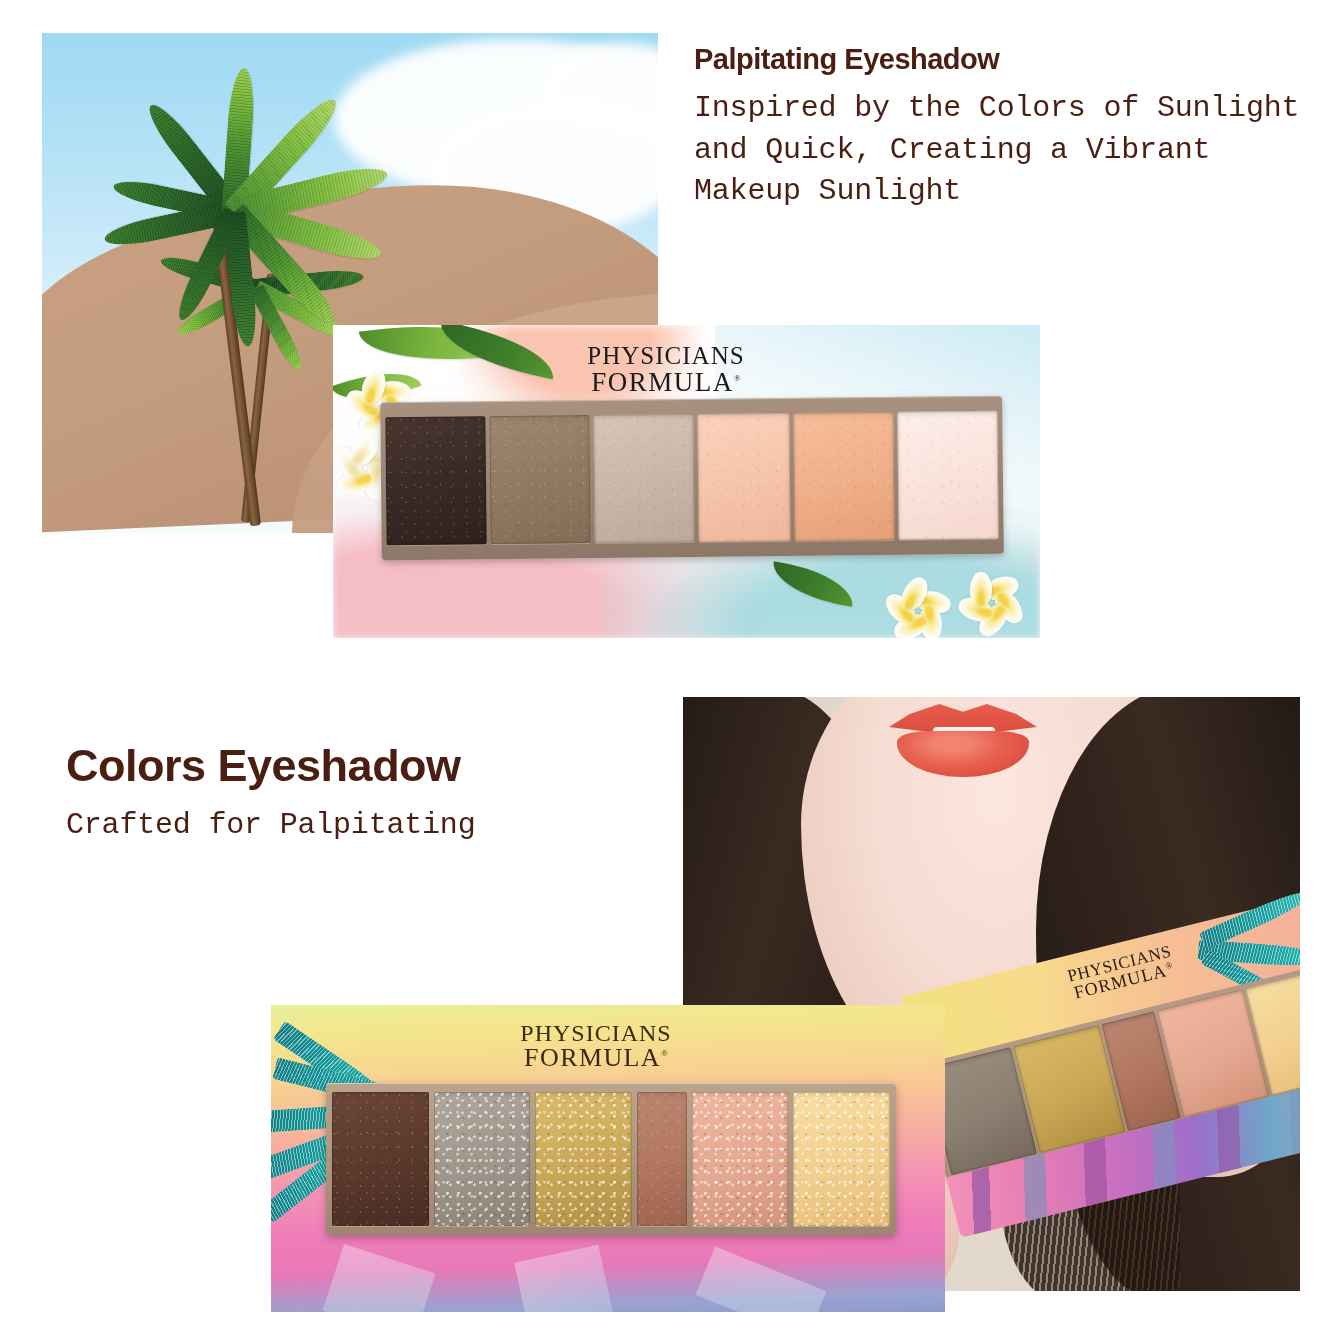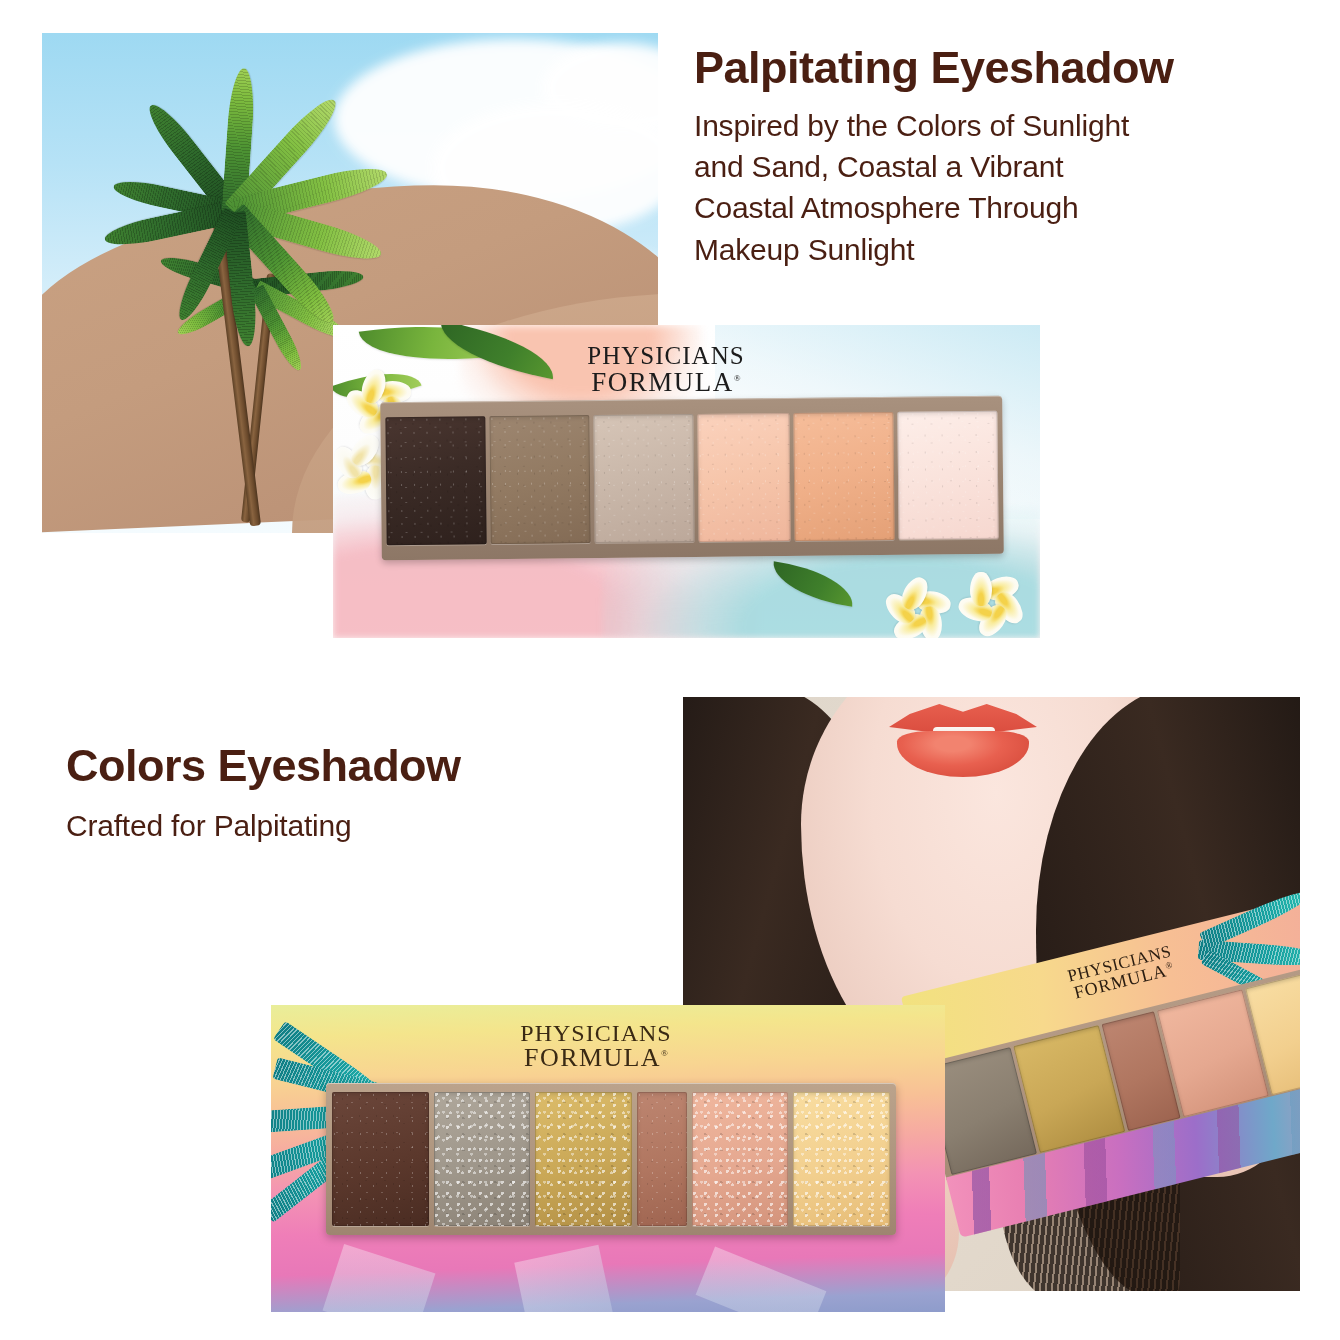--- a/index.html
+++ b/index.html
@@ -11,29 +11,29 @@
     position:relative;
   }
   .stage{position:relative;width:1340px;height:1340px;overflow:hidden;background:#fff;}
 
   
   .panel{position:absolute;overflow:hidden;}
 
   
   #top-text{position:absolute;left:694px;top:44px;width:620px;}
   .h1{
-    font-size:45px;font-weight:bold;color:#4a1f12;
+    font-size:29px;font-weight:bold;color:#4a1f12;
     letter-spacing:-0.5px;line-height:1.05;white-space:nowrap;
     font-family:"Liberation Sans", sans-serif;
   }
   .sub{
     font-size:30px;color:#4a1f12;line-height:1.37;margin-top:14px;
     font-weight:400;letter-spacing:-0.2px;
   }
-  .sub div{white-space:nowrap;}
+  .sub div{white-space:nowrap;font-family:Liberation Mono, monospace;}
 
   
   #bottom-text{position:absolute;left:66px;top:742px;width:600px;}
   #bottom-text .h1{font-size:45px;}
   #bottom-text .sub{font-size:30px;margin-top:16px;}
 
   
   #beach{left:42px;top:33px;width:616px;height:500px;}
   .sky{
     position:absolute;inset:0;
@@ -381,22 +381,21 @@
       <div class="frond" style="left:132px;top:154px;transform:rotate(48deg) scale(.98);"></div>
       <div class="frond dark" style="left:132px;top:154px;transform:rotate(84deg) scale(.9);"></div>
       <div class="frond dark" style="left:132px;top:154px;transform:rotate(116deg) scale(.8);"></div>
     </div>
   </div>
 
   <div id="top-text">
     <div class="h1">Palpitating Eyeshadow</div>
     <div class="sub">
       <div>Inspired by the Colors of Sunlight</div>
-      <div>and Sand, Coastal a Vibrant</div>
-      <div>Coastal Atmosphere Through</div>
+      <div>and Quick, Creating a Vibrant</div>
       <div>Makeup Sunlight</div>
     </div>
   </div>
 
   <div class="panel" id="palette-top">
     <div class="ptop-bg"></div>
     <div class="ptop-sky"></div>
     <div class="ptop-wash-peach"></div>
     <div class="ptop-wash-pink"></div>
     <div class="ptop-wash-teal"></div>

